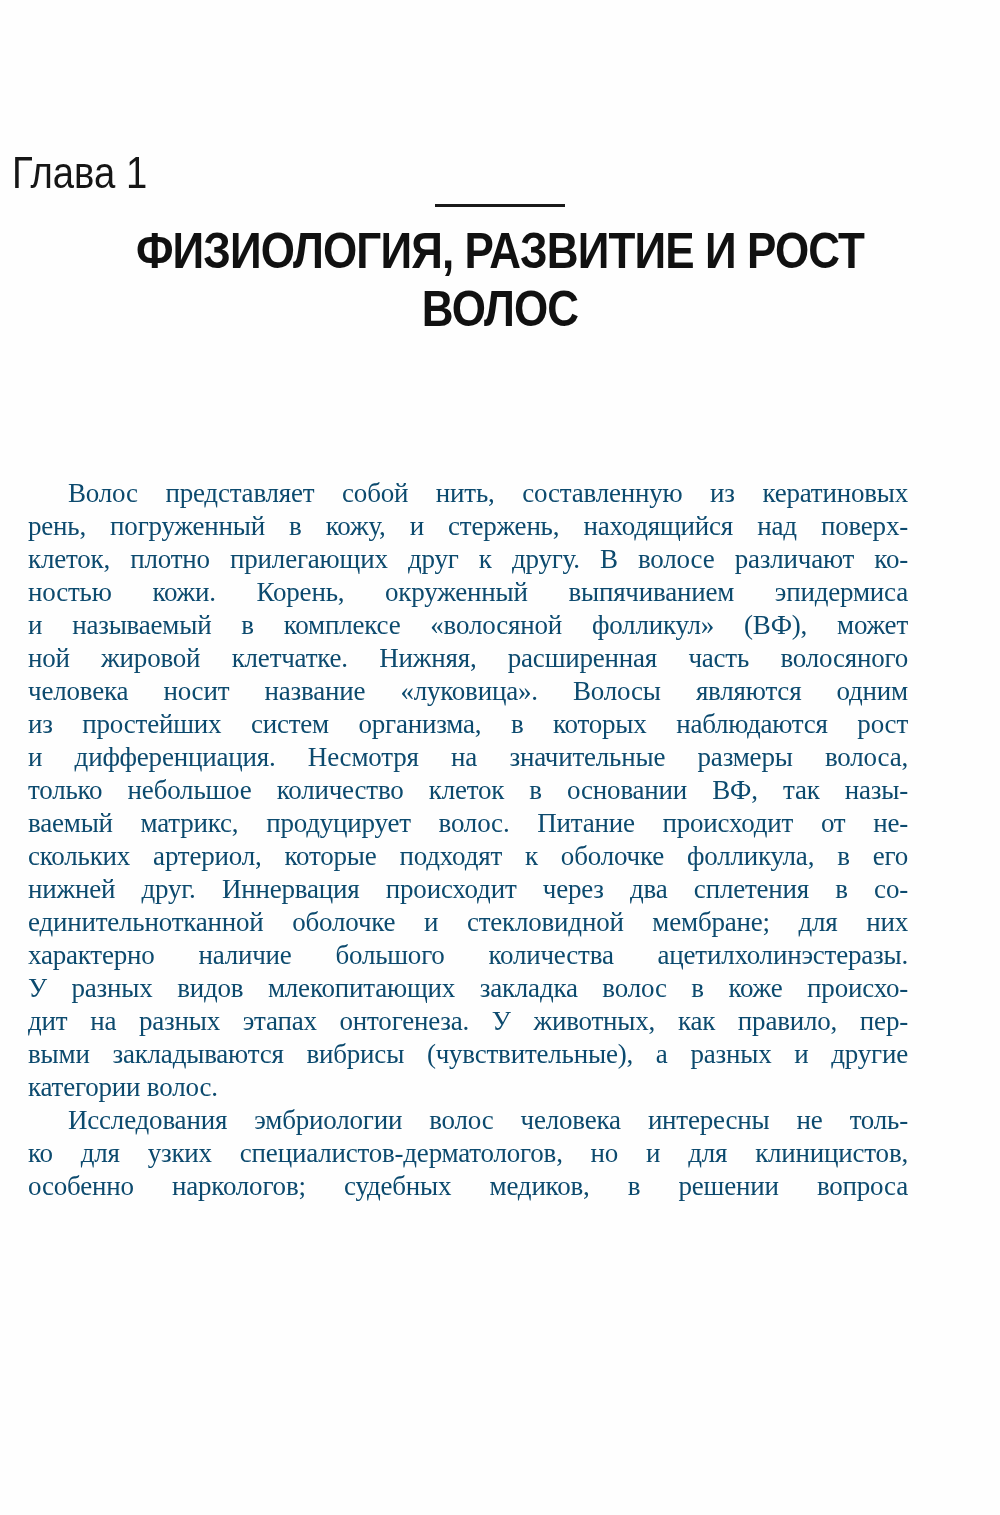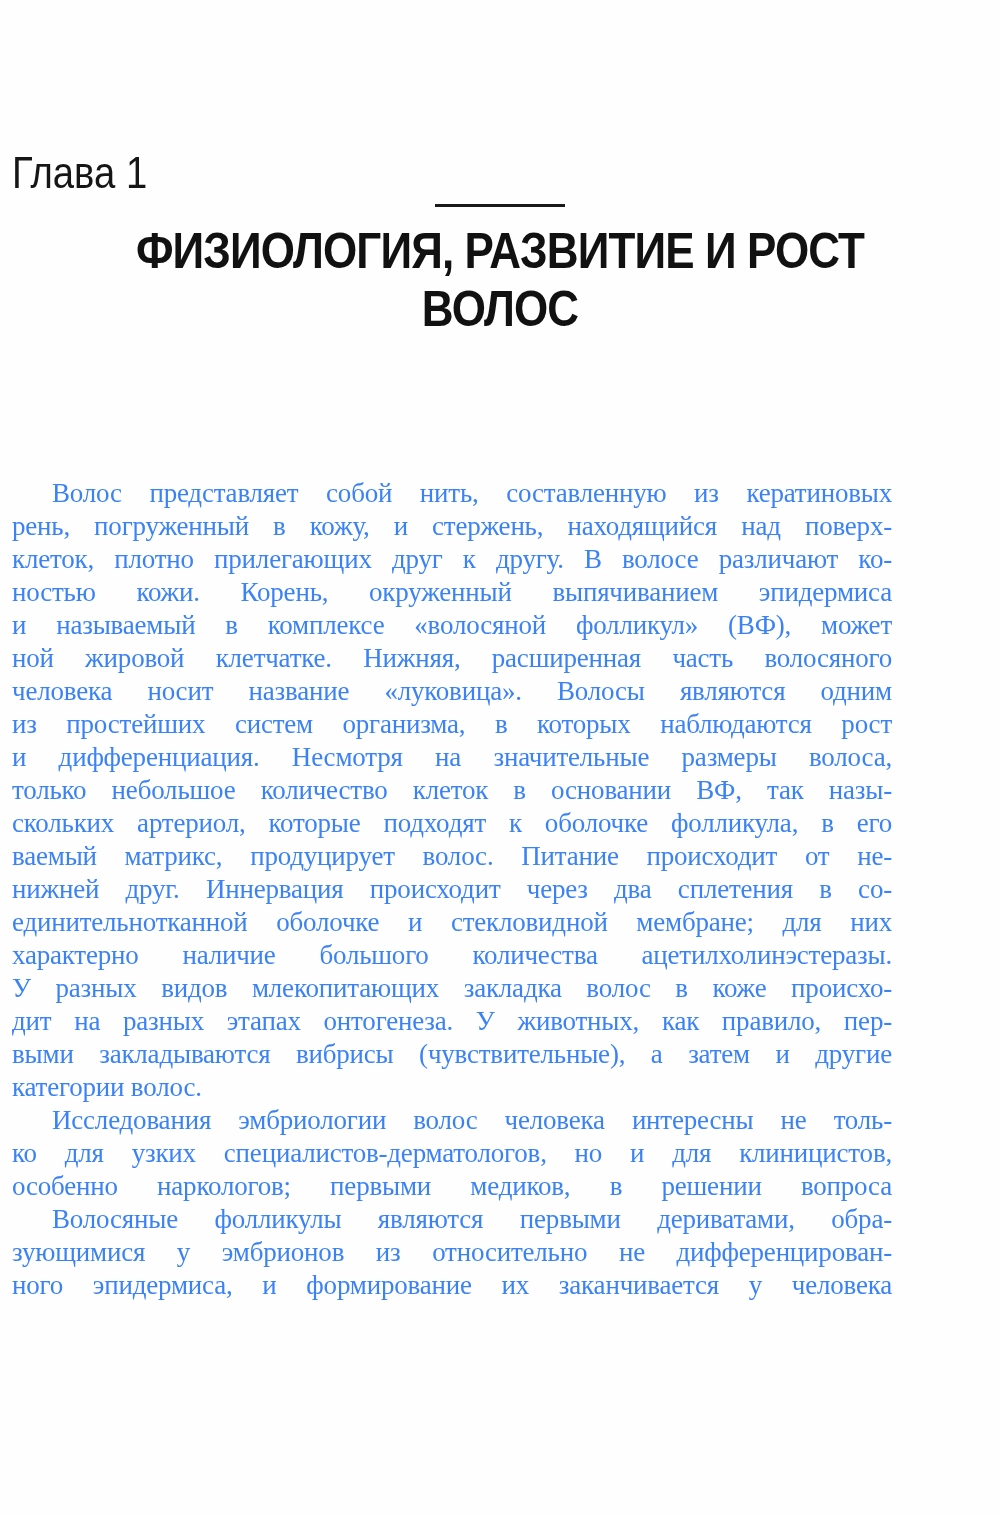--- a/index.html
+++ b/index.html
@@ -56,26 +56,26 @@
     font-size: 50px;
     line-height: 58px;
     letter-spacing: -1px;
     color: #111111;
     white-space: nowrap;
   }
   
   .body-text {
     position: absolute;
     top: 477px;
-    left: 12px;
+    left: 28px;
     width: 880px;
     font-size: 27px;
     line-height: 33px;
     letter-spacing: -0.2px;
-    color: #3b82f6;
+    color: #0c4a6e;
   }
   .paragraph { margin: 0; }
   .text-line {
     text-align: justify;
     text-align-last: justify;
     height: 33px;
     overflow: hidden;
     white-space: nowrap;
   }
   
@@ -103,35 +103,30 @@
         <div class="text-line first-line">Волос представляет собой нить, составленную из кератиновых</div>
         <div class="text-line">рень, погруженный в кожу, и стержень, находящийся над поверх-</div>
         <div class="text-line">клеток, плотно прилегающих друг к другу. В волосе различают ко-</div>
         <div class="text-line">ностью кожи. Корень, окруженный выпячиванием эпидермиса</div>
         <div class="text-line">и называемый в комплексе «волосяной фолликул» (ВФ), может</div>
         <div class="text-line">ной жировой клетчатке. Нижняя, расширенная часть волосяного</div>
         <div class="text-line">человека носит название «луковица». Волосы являются одним</div>
         <div class="text-line">из простейших систем организма, в которых наблюдаются рост</div>
         <div class="text-line">и дифференциация. Несмотря на значительные размеры волоса,</div>
         <div class="text-line">только небольшое количество клеток в основании ВФ, так назы-</div>
+        <div class="text-line">ваемый матрикс, продуцирует волос. Питание происходит от не-</div>
         <div class="text-line">скольких артериол, которые подходят к оболочке фолликула, в его</div>
-        <div class="text-line">ваемый матрикс, продуцирует волос. Питание происходит от не-</div>
         <div class="text-line">нижней друг. Иннервация происходит через два сплетения в со-</div>
         <div class="text-line">единительнотканной оболочке и стекловидной мембране; для них</div>
         <div class="text-line">характерно наличие большого количества ацетилхолинэстеразы.</div>
         <div class="text-line">У разных видов млекопитающих закладка волос в коже происхо-</div>
         <div class="text-line">дит на разных этапах онтогенеза. У животных, как правило, пер-</div>
-        <div class="text-line">выми закладываются вибрисы (чувствительные), а затем и другие</div>
+        <div class="text-line">выми закладываются вибрисы (чувствительные), а разных и другие</div>
         <div class="text-line para-end">категории волос.</div>
       </div>
       <div class="paragraph">
         <div class="text-line first-line">Исследования эмбриологии волос человека интересны не толь-</div>
         <div class="text-line">ко для узких специалистов-дерматологов, но и для клиницистов,</div>
-        <div class="text-line">особенно наркологов; первыми медиков, в решении вопроса</div>
-      </div>
-      <div class="paragraph">
-        <div class="text-line first-line">Волосяные фолликулы являются первыми дериватами, обра-</div>
-        <div class="text-line">зующимися у эмбрионов из относительно не дифференцирован-</div>
-        <div class="text-line">ного эпидермиса, и формирование их заканчивается у человека</div>
+        <div class="text-line">особенно наркологов; судебных медиков, в решении вопроса</div>
       </div>
     </div>
 
 </div>
 
 </body></html>

